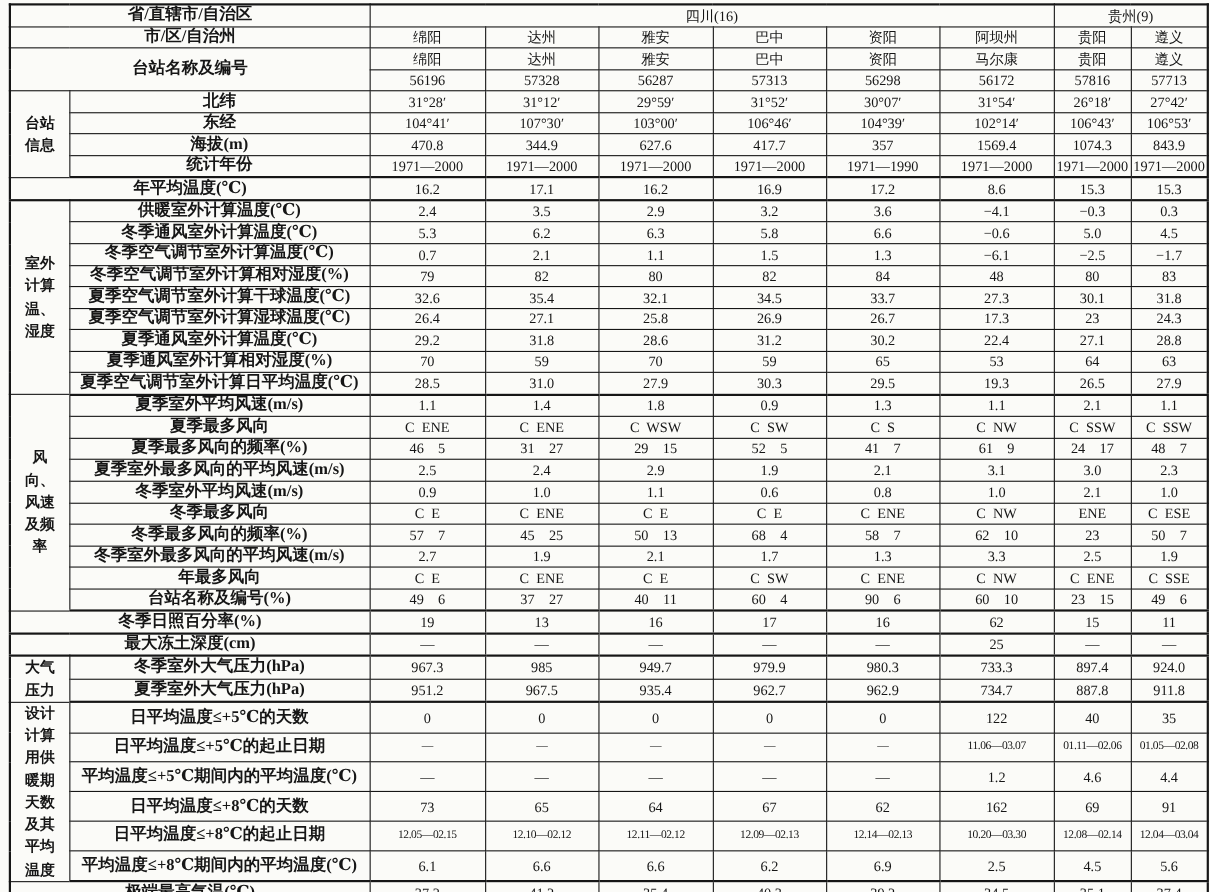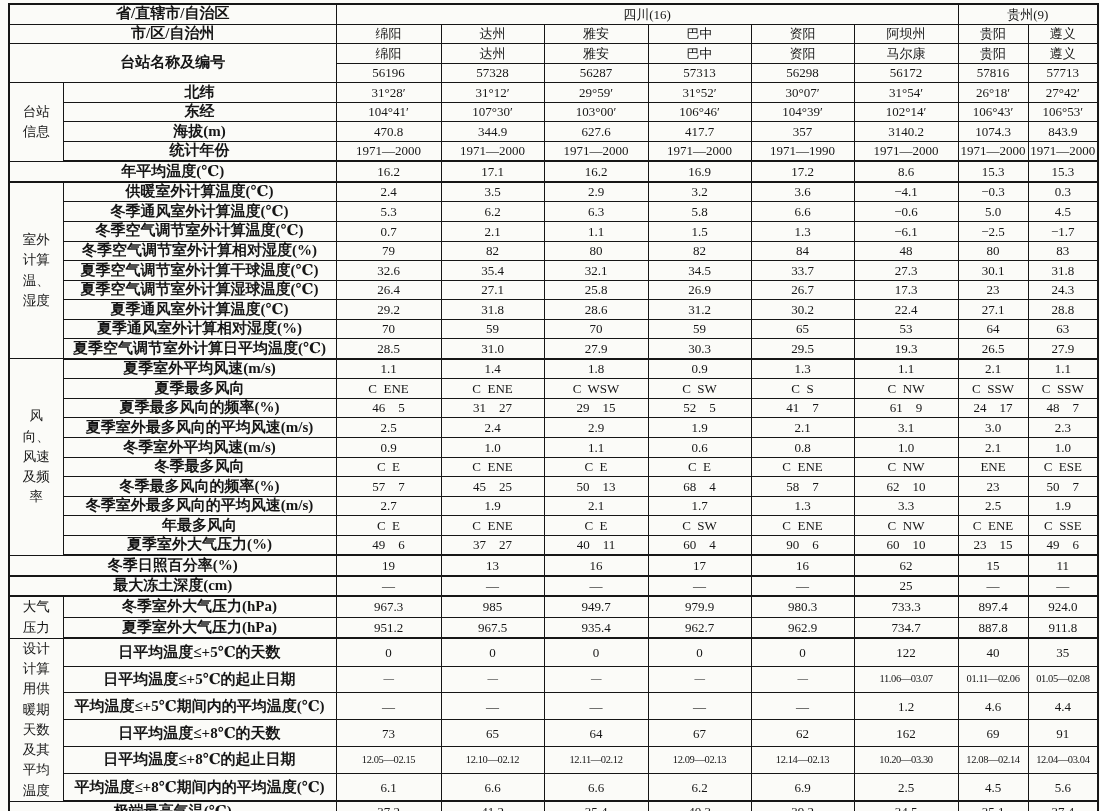--- a/index.html
+++ b/index.html
@@ -3,21 +3,21 @@
 <meta charset="utf-8">
 <style>
   html,body{margin:0;padding:0;background:#fbfbf8;}
   body{width:1100px;height:811px;overflow:hidden;}
   table{border-collapse:collapse;table-layout:fixed;margin:3px 0 0 8px;width:1089px;
         border:2px solid #161616;}
   td{border:1px solid #161616;height:18.55px;padding:0 1px;text-align:center;vertical-align:middle;
      color:#161616;font-family:"Liberation Serif","DejaVu Serif",serif;font-size:13px;
      line-height:1.04;overflow:hidden;}
   td.l{white-space:nowrap;font-weight:600;font-size:15px;}
-  td.g{white-space:pre-line;font-weight:400;font-size:13.5px;padding:0 10px;line-height:1.5;text-align:center;}
+  td.g{white-space:pre-line;font-weight:700;font-size:13.5px;padding:0 10px;line-height:1.5;text-align:center;}
   td.v{white-space:pre;font-size:13px;}
   td.h{font-weight:400;}
   tr.sec td{border-bottom-width:2px;}
   tr.sm td.v{font-size:10.5px;letter-spacing:-0.4px;padding:0;}
 </style>
 </head>
 <body>
 
 <table>
   <colgroup>
@@ -94,21 +94,21 @@
         <td class="v">106°43′</td>
         <td class="v">106°53′</td>
       </tr>
       <tr>
         <td class="l">海拔(m)</td>
         <td class="v">470.8</td>
         <td class="v">344.9</td>
         <td class="v">627.6</td>
         <td class="v">417.7</td>
         <td class="v">357</td>
-        <td class="v">3140.2</td>
+        <td class="v">1569.4</td>
         <td class="v">1074.3</td>
         <td class="v">843.9</td>
       </tr>
       <tr class="sec">
         <td class="l">统计年份</td>
         <td class="v">1971—2000</td>
         <td class="v">1971—2000</td>
         <td class="v">1971—2000</td>
         <td class="v">1971—2000</td>
         <td class="v">1971—1990</td>
@@ -324,21 +324,21 @@
         <td class="v">C  E</td>
         <td class="v">C  ENE</td>
         <td class="v">C  E</td>
         <td class="v">C  SW</td>
         <td class="v">C  ENE</td>
         <td class="v">C  NW</td>
         <td class="v">C  ENE</td>
         <td class="v">C  SSE</td>
       </tr>
       <tr class="sec">
-        <td class="l">夏季室外大气压力(%)</td>
+        <td class="l">台站名称及编号(%)</td>
         <td class="v">49    6</td>
         <td class="v">37    27</td>
         <td class="v">40    11</td>
         <td class="v">60    4</td>
         <td class="v">90    6</td>
         <td class="v">60    10</td>
         <td class="v">23    15</td>
         <td class="v">49    6</td>
       </tr>
       <tr class="sec">

